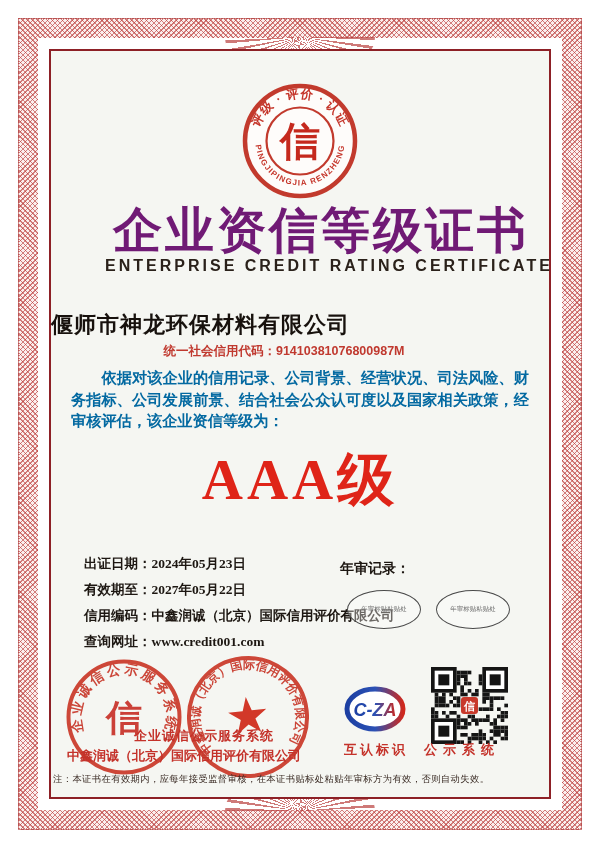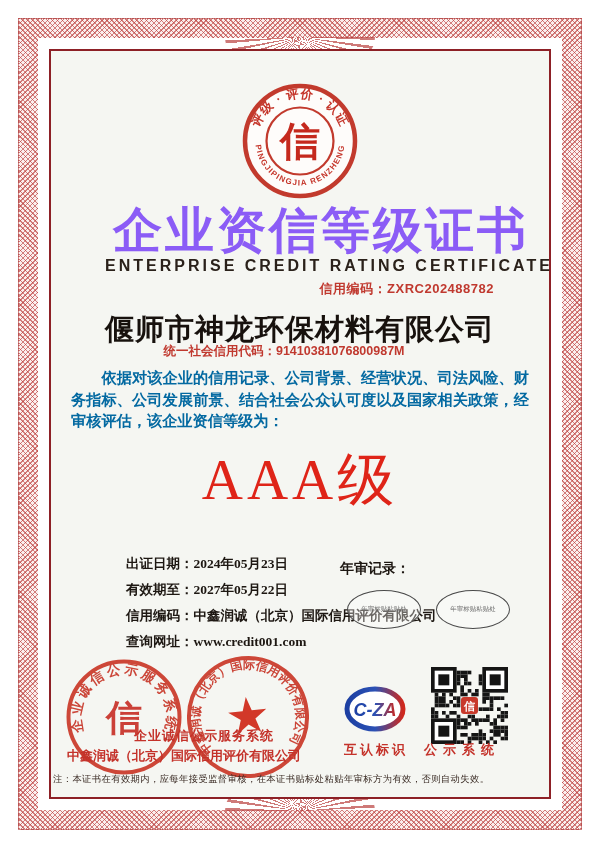--- a/index.html
+++ b/index.html
@@ -19,33 +19,33 @@
   .rosette.bottom{bottom:37px;border-radius:75px 75px 0 0;
     background:repeating-conic-gradient(from 270deg at 50% 100%, rgba(183,58,56,.8) 0 2.4deg, rgba(255,255,255,0) 2.4deg 7deg);}
   .inner-frame{position:absolute;inset:49px;border:2px solid #8d2026;background:#f5f6f2;}
 
   .content{position:absolute;inset:51px;z-index:3;}
   .abs{position:absolute;}
 
   
   .serif{font-family:"Liberation Serif","DejaVu Serif",serif;}
   .title{top:147px;left:0;width:540px;text-align:center;font-size:49px;font-weight:bold;
-    color:#8b5cf6;letter-spacing:3px;}
+    color:#701a75;letter-spacing:3px;}
   .subtitle{top:206px;left:0;width:556px;text-align:center;font-size:16px;font-weight:bold;
     color:#2a211a;letter-spacing:3px;}
   .credit-code{top:229px;right:55px;font-size:13px;font-weight:bold;color:#c0392f;letter-spacing:.5px;}
-  .company{top:259px;left:0;width:498px;text-align:center;font-size:29px;font-weight:bold;color:#17110d;letter-spacing:1px;}
+  .company{top:259px;left:0;width:498px;font-size:22px;font-weight:bold;color:#17110d;letter-spacing:1px;}
   .usc{top:292px;left:0;width:466px;text-align:center;font-size:12.5px;font-weight:bold;color:#c0392f;}
   .para{top:316px;left:20px;width:458px;font-size:15.2px;font-weight:bold;color:#0369a1;
     line-height:1.42;text-indent:2em;text-align:justify;}
-  .rating{top:391px;left:0;width:498px;text-align:center;font-size:57px;font-weight:normal;
+  .rating{top:391px;left:0;width:498px;text-align:center;font-size:57px;font-weight:bold;
     color:#df2418;letter-spacing:4px;}
 
   .details{top:500px;left:33px;font-size:13.5px;font-weight:bold;color:#1d1712;}
-  .details .row{height:26px;line-height:26px;white-space:nowrap;margin-left:42px;}
+  .details .row{height:26px;line-height:26px;white-space:nowrap;}
 
   .ar-title{top:509px;left:289px;font-size:14px;font-weight:bold;color:#1d1712;font-family:Liberation Mono, monospace;}
   .oval{position:absolute;top:539px;width:72px;height:37px;border:1.5px solid #4a4a4a;border-radius:50%;
     display:flex;align-items:center;justify-content:center;color:#6f6f6f;font-size:6.5px;background:rgba(255,255,255,.35);}
   .oval.o1{left:296px;} .oval.o2{left:385px;}
 
   
   .seal{opacity:.93;}
   .seal-left{left:13px;top:606px;}
   .seal-right{left:133px;top:602px;transform:rotate(-6deg);}
@@ -81,21 +81,20 @@
         <textPath href="#emTop" startOffset="50%" text-anchor="middle">评级 · 评价 · 认证</textPath>
       </text>
       <text font-size="8" font-weight="bold" fill="#c5352a" letter-spacing="1.2" font-family="Liberation Sans, DejaVu Sans, sans-serif">
         <textPath href="#emBot" startOffset="50%" text-anchor="middle">PINGJIPINGJIA RENZHENG</textPath>
       </text>
       <text x="59" y="73" text-anchor="middle" font-size="40" font-weight="bold" fill="#c5291d">信</text>
     </svg>
 
     <div class="abs title serif">企业资信等级证书</div>
     <div class="abs subtitle">ENTERPRISE CREDIT RATING CERTIFICATE</div>
-    <div class="abs credit-code"><span>信用编码：</span><span>ZXRC202488782</span></div>
 
     <div class="abs company serif">偃师市神龙环保材料有限公司</div>
     <div class="abs usc"><span>统一社会信用代码：</span><span>91410381076800987M</span></div>
 
     <div class="abs para serif">依据对该企业的信用记录、公司背景、经营状况、司法风险、财务指标、公司发展前景、结合社会公众认可度以及国家相关政策，经审核评估，该企业资信等级为：</div>
     <div class="abs rating serif">AAA级</div>
 
     <div class="abs details serif">
       <div class="row"><span>出证日期：</span><span>2024年05月23日</span></div>
       <div class="row"><span>有效期至：</span><span>2027年05月22日</span></div>

